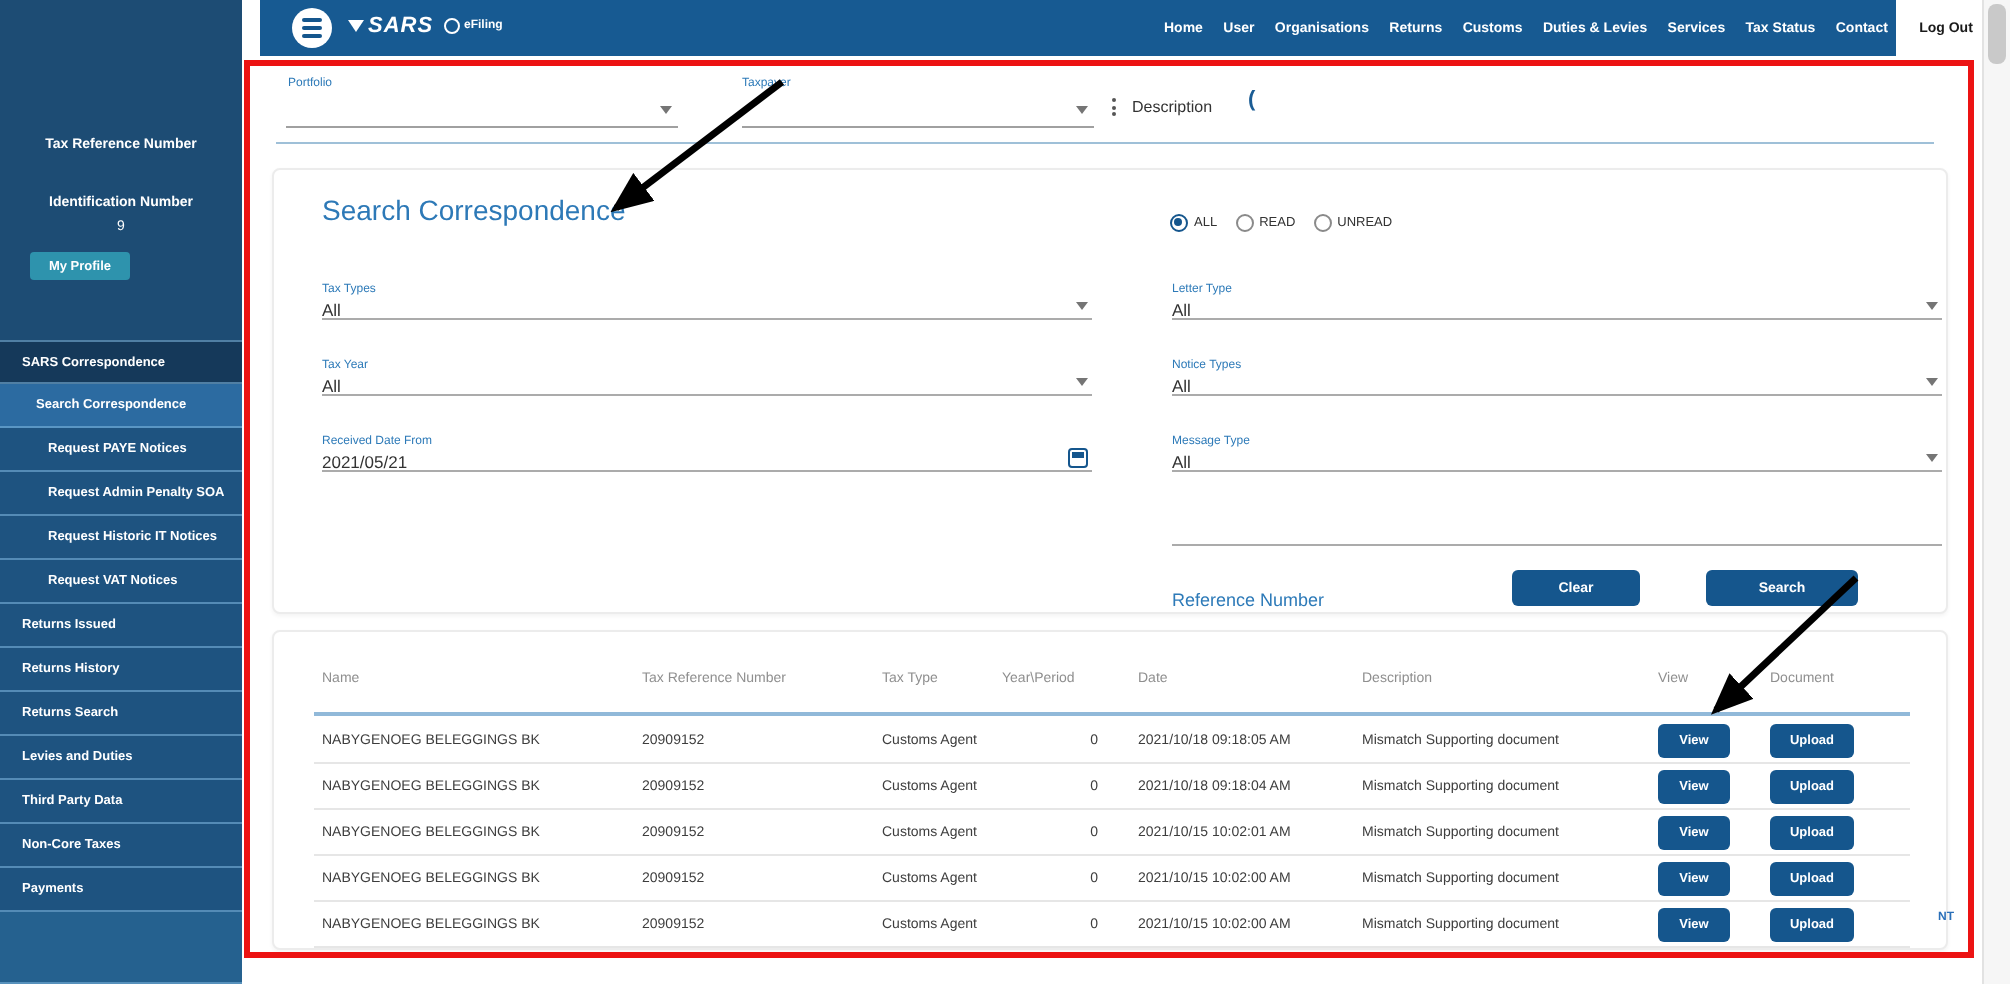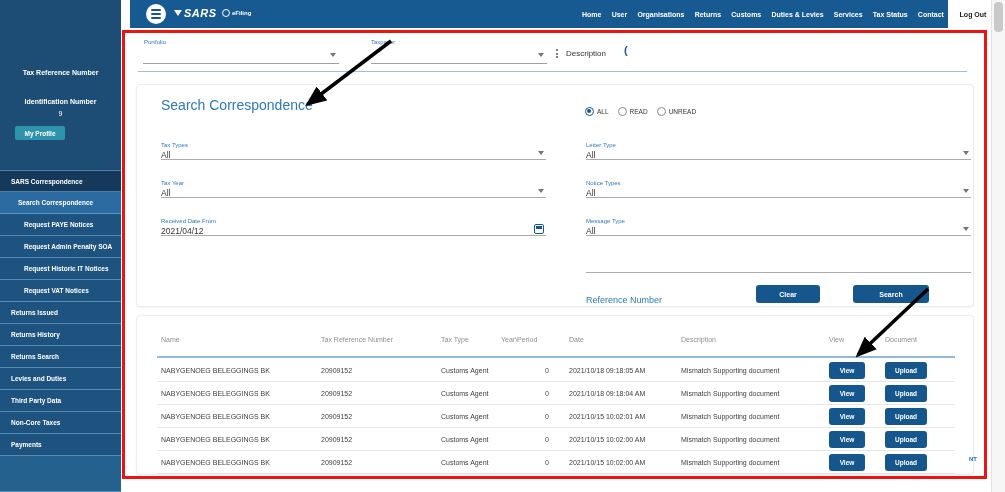--- a/index.html
+++ b/index.html
@@ -200,21 +200,21 @@
       <div class="fvalue">All</div>
       <span class="caret"></span>
     </div>
     <div class="field" style="left:24px;top:95px">
       <div class="flabel">Tax Year</div>
       <div class="fvalue">All</div>
       <span class="caret"></span>
     </div>
     <div class="field" style="left:24px;top:133px">
       <div class="flabel">Received Date From</div>
-      <div class="fvalue">2021/04/12</div>
+      <div class="fvalue">2021/05/21</div>
       <span class="cal"></span>
     </div>
 
     <div class="field" style="left:449px;top:57px">
       <div class="flabel">Letter Type</div>
       <div class="fvalue">All</div>
       <span class="caret"></span>
     </div>
     <div class="field" style="left:449px;top:95px">
       <div class="flabel">Notice Types</div>

